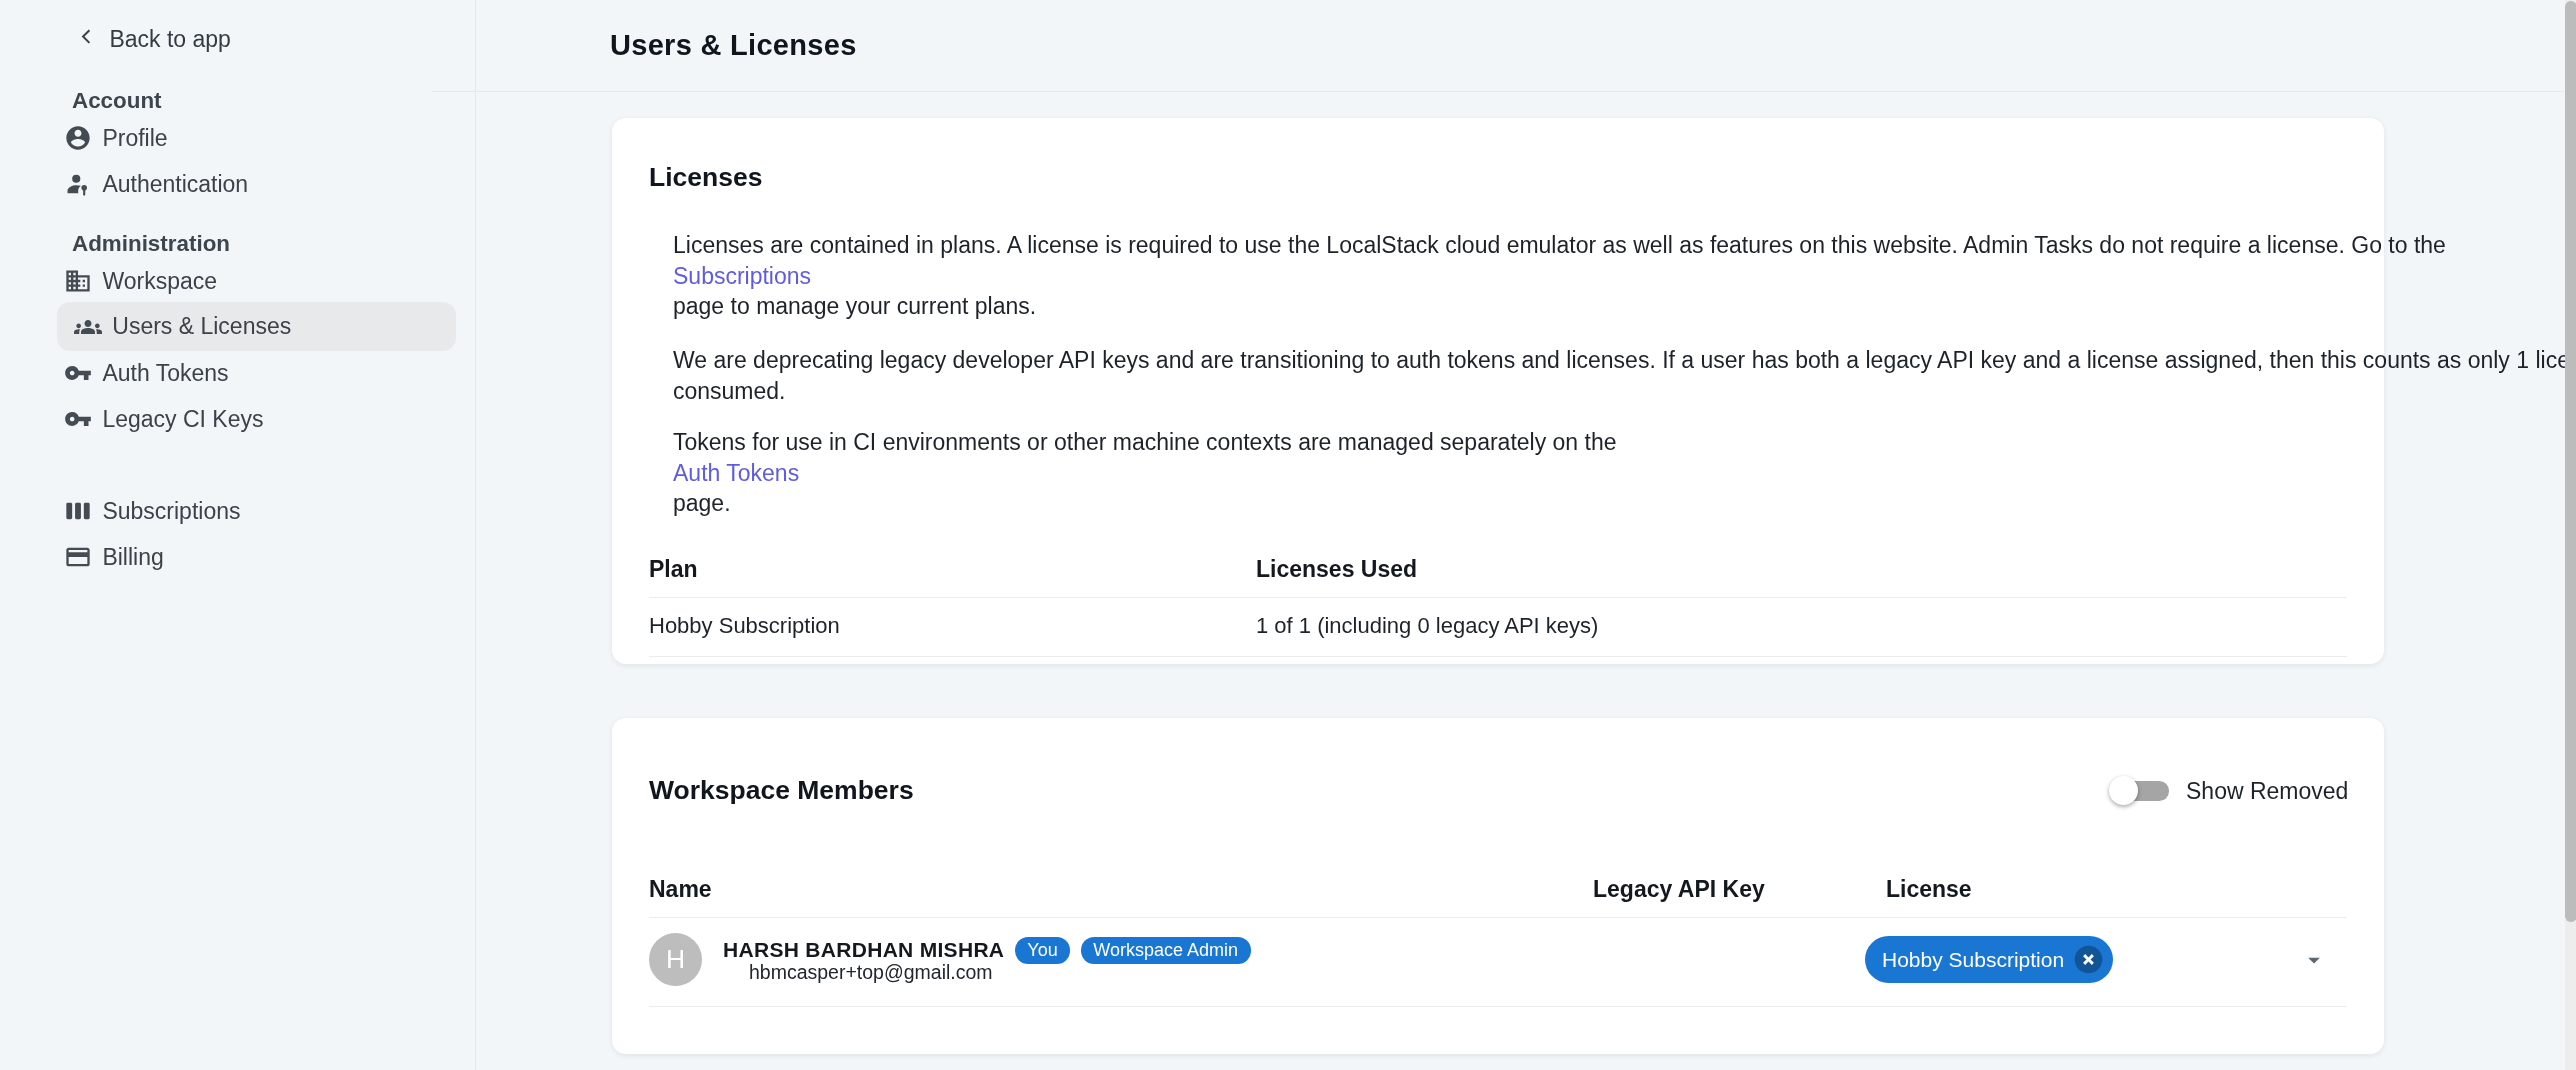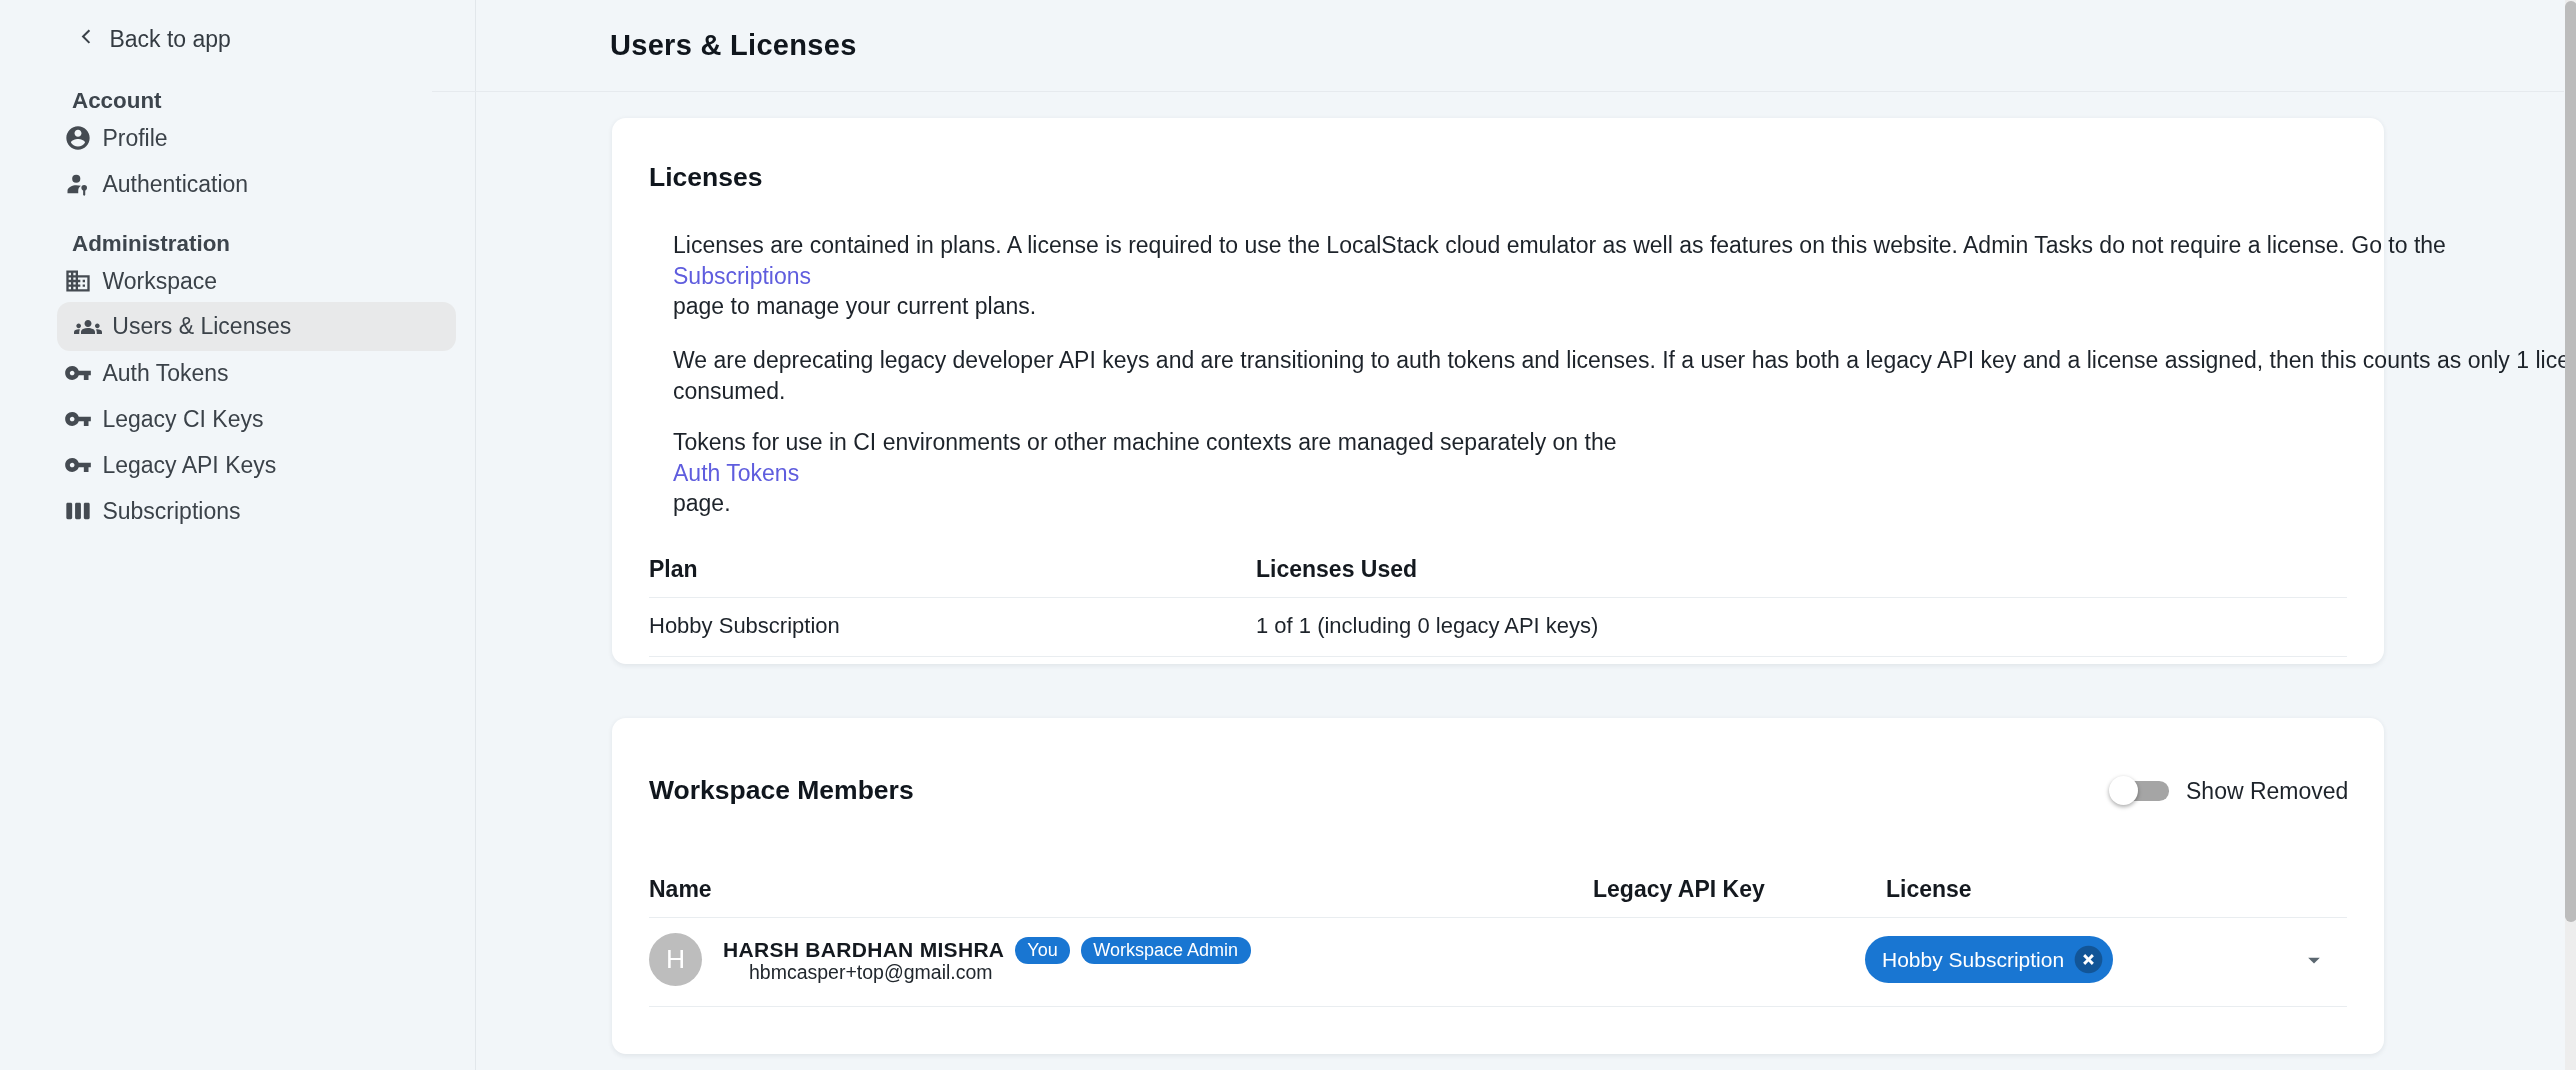--- a/index.html
+++ b/index.html
@@ -175,38 +175,38 @@
 
   <div class="nav-item" style="top:396px">
     <span class="nav-icon">
       <svg viewBox="0 0 24 24">
           <path d="M12.65 10C11.83 7.67 9.61 6 7 6c-3.31 0-6 2.69-6 6s2.69 6 6 6c2.61 0 4.83-1.67 5.65-4H17v4h4v-4h2v-4H12.65zM7 14c-1.1 0-2-.9-2-2s.9-2 2-2 2 .9 2 2-.9 2-2 2z"></path>
         </svg>
     </span>
     <span class="nav-label">Legacy CI Keys</span>
   </div>
 
-  <div class="nav-item" style="top:442px">
-    <span class="nav-icon">
-      <svg viewBox="0 0 24 24">
-          <path d="M12.65 10C11.83 7.67 9.61 6 7 6c-3.31 0-6 2.69-6 6s2.69 6 6 6c2.61 0 4.83-1.67 5.65-4H17v4h4v-4h2v-4H12.65zM7 14c-1.1 0-2-.9-2-2s.9-2 2-2 2 .9 2 2-.9 2-2 2z"></path>
-        </svg>
-    </span>
-    <span class="nav-label">Legacy API Keys</span>
-  </div>
 
   <div class="nav-item" style="top:488px">
     <span class="nav-icon">
       <svg viewBox="0 0 24 24">
           <path d="M5.8 5H3.2C2.54 5 2 5.54 2 6.2v11.6c0 .66.54 1.2 1.2 1.2h2.6c.66 0 1.2-.54 1.2-1.2V6.2C7 5.54 6.46 5 5.8 5zm7.5 0h-2.6c-.66 0-1.2.54-1.2 1.2v11.6c0 .66.54 1.2 1.2 1.2h2.6c.66 0 1.2-.54 1.2-1.2V6.2c0-.66-.54-1.2-1.2-1.2zm7.5 0h-2.6c-.66 0-1.2.54-1.2 1.2v11.6c0 .66.54 1.2 1.2 1.2h2.6c.66 0 1.2-.54 1.2-1.2V6.2c0-.66-.54-1.2-1.2-1.2z"></path>
         </svg>
     </span>
     <span class="nav-label">Subscriptions</span>
   </div>
 
+  <div class="nav-item" style="top:534px">
+    <span class="nav-icon">
+      <svg viewBox="0 0 24 24">
+          <path d="M20 4H4c-1.11 0-1.99.89-1.99 2L2 18c0 1.11.89 2 2 2h16c1.11 0 2-.89 2-2V6c0-1.11-.89-2-2-2zm0 14H4v-6h16v6zm0-10H4V6h16v2z"></path>
+        </svg>
+    </span>
+    <span class="nav-label">Billing</span>
+  </div>
 </aside>
 
 <div class="page-title">Users &amp; Licenses</div>
 <div class="header-divider"></div>
 
 <section class="card card1">
   <div class="card-title" style="top:44px">Licenses</div>
 
   <div class="para" style="top:112px">
     <div class="pline">Licenses are contained in plans. A license is required to use the LocalStack cloud emulator as well as features on this website. Admin Tasks do not require a license. Go to the</div>

